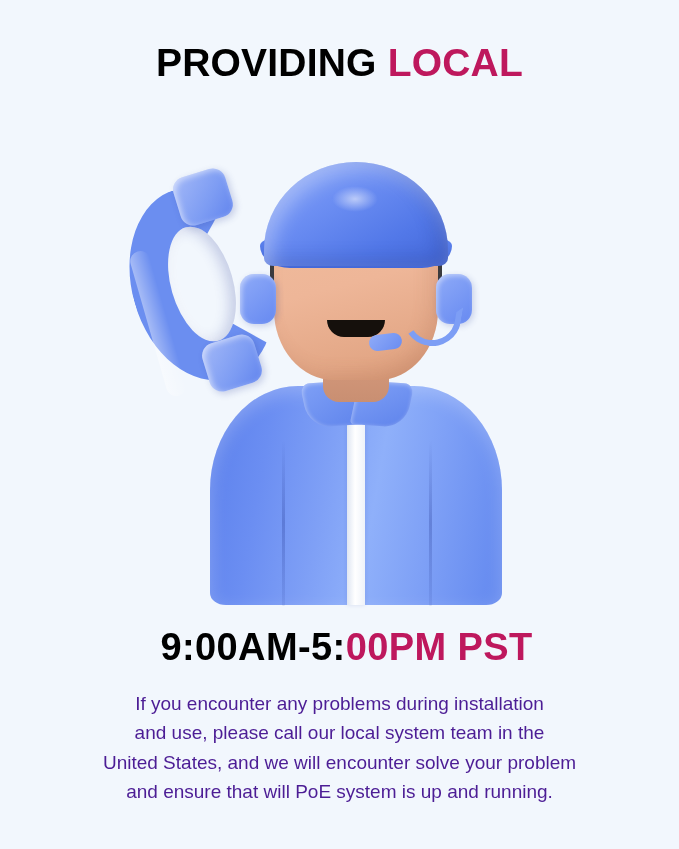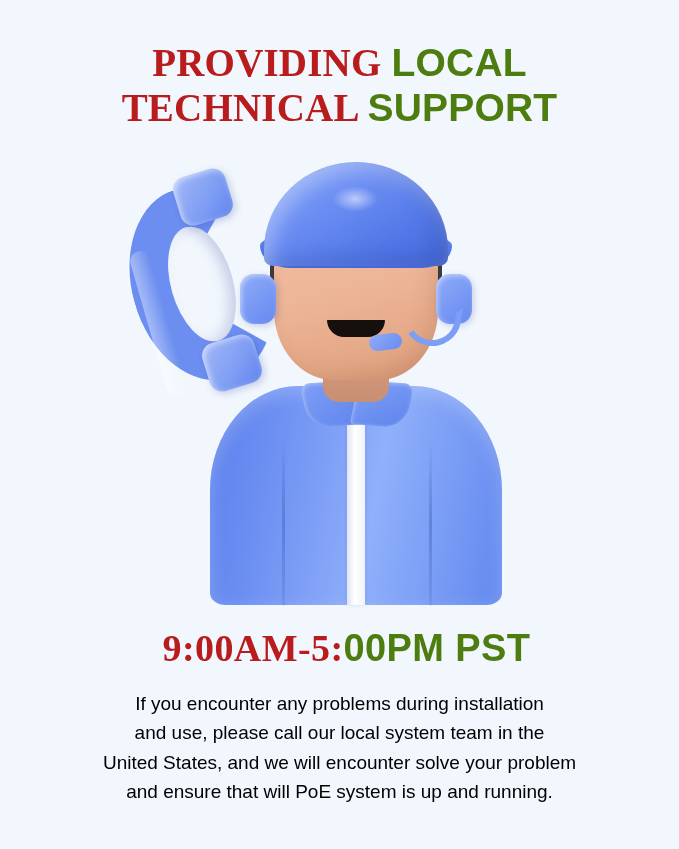--- a/index.html
+++ b/index.html
@@ -20,22 +20,22 @@
     text-align:center;
     line-height:1.16;
     letter-spacing:0.2px;
   }
   .heading .line {
     display:block;
     font-size:39px;
     font-weight:bold;
     white-space:nowrap;
   }
-  .tx-dark  { color:#b91c1c;font-family:Liberation Serif, serif; }
-  .tx-light { color:#4d7c0f; }
+  .tx-dark  { color:#000000; }
+  .tx-light { color:#be185d; }
 
   
   .illus {
     position:absolute;
     left:0; top:150px;
     width:679px; height:455px;
   }
 
   
   .phone {
@@ -223,32 +223,31 @@
     letter-spacing:0.4px;
     white-space:nowrap;
     padding-left:14px;
   }
 
   
   .copy {
     position:absolute;
     top:689px; left:0; right:0;
     text-align:center;
-    color:#000000;
+    color:#4c1d95;
     font-size:19px;
     line-height:1.54;
   }
   .copy .ln { display:block; white-space:nowrap; }
 </style>
 </head>
 <body>
 
 <div class="heading">
   <span class="line"><span class="tx-dark">PROVIDING </span><span class="tx-light">LOCAL</span></span>
-  <span class="line"><span class="tx-dark">TECHNICAL </span><span class="tx-light">SUPPORT</span></span>
 </div>
 
 <div class="illus">
 
   <div class="phone">
     <div class="ring"></div>
     <div class="cap top"></div>
     <div class="cap bottom"></div>
   </div>
 

